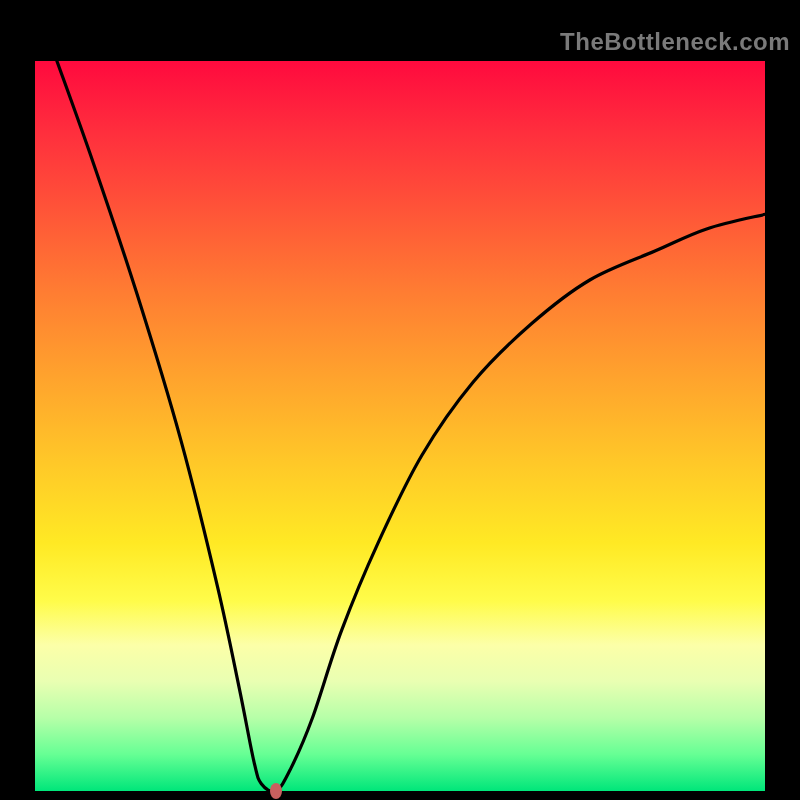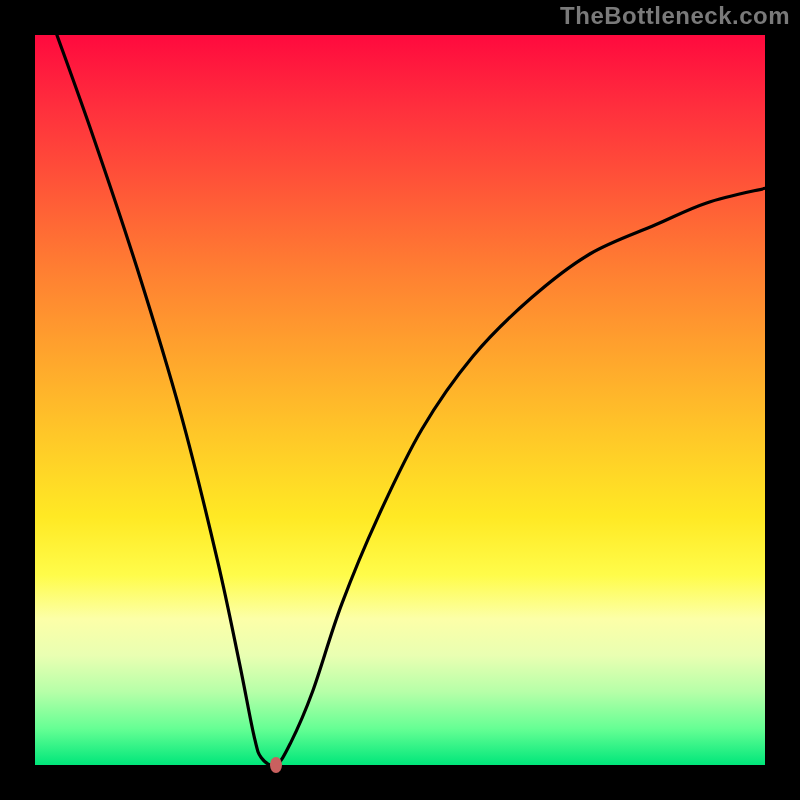--- a/index.html
+++ b/index.html
@@ -9,20 +9,21 @@
     height: 800px;
     background: #000;
     font-family: Arial, Helvetica, sans-serif;
     overflow: hidden;
   }
   .frame {
     position: relative;
     width: 800px;
     height: 628px;
     background: #000;
+    margin-top: 26px;
   }
   .watermark {
     position: absolute;
     top: 2px;
     right: 10px;
     color: #7a7a7a;
     font-size: 24px;
     font-weight: 600;
     letter-spacing: 0.5px;
     user-select: none;

